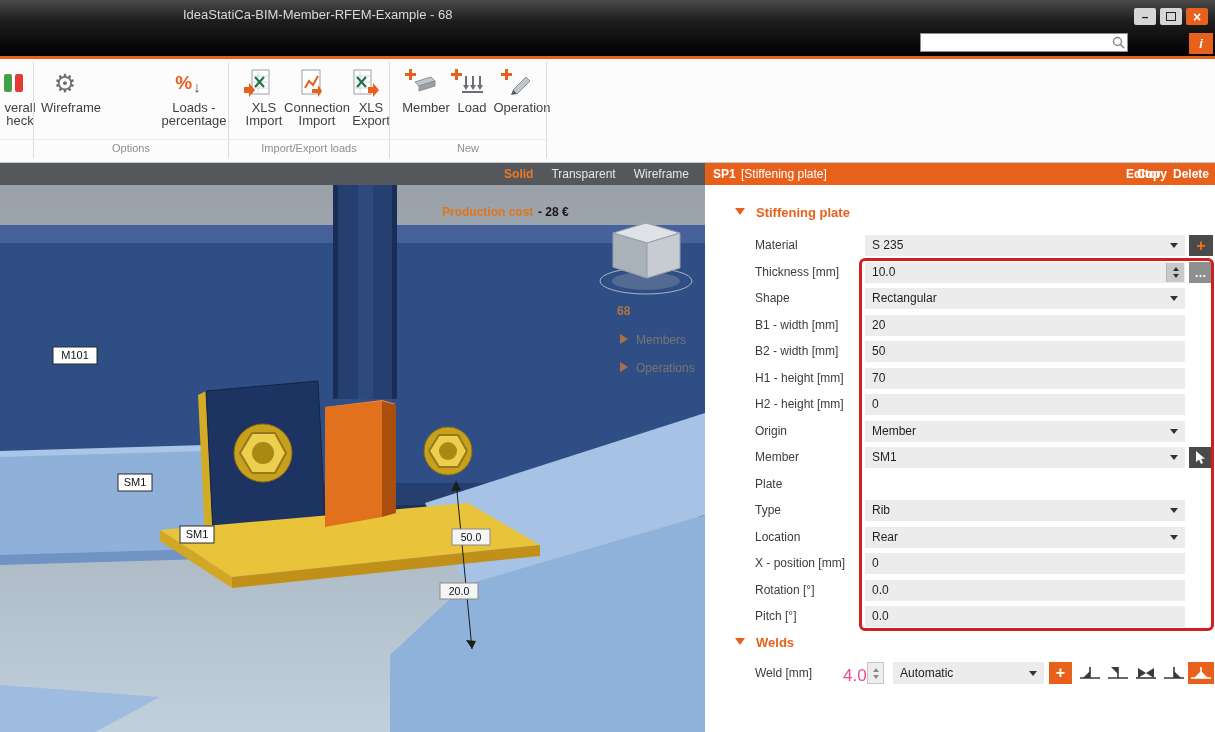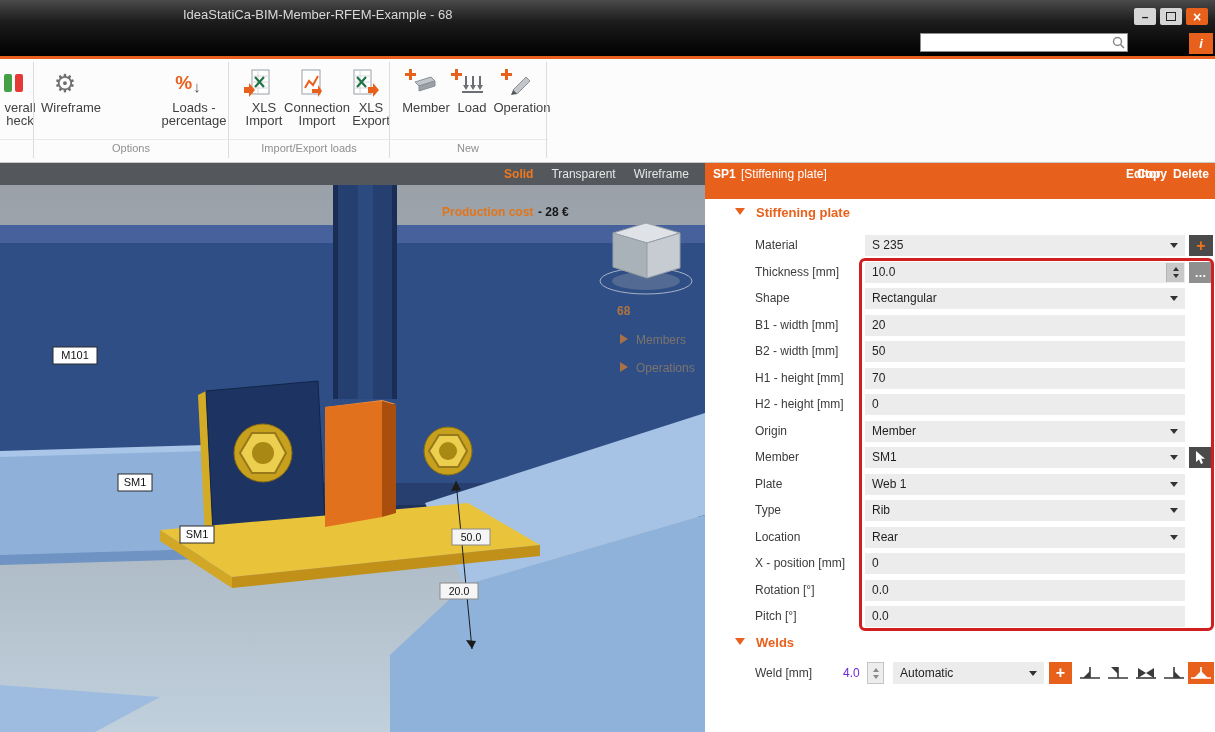--- a/index.html
+++ b/index.html
@@ -48,21 +48,21 @@
   .scene text{font-family:"Liberation Sans",sans-serif;}
   .tdim{font-size:10.5px;fill:#111;text-anchor:middle;}
   .tlabel{font-size:11px;fill:#111;text-anchor:middle;}
   .t68{font-size:12px;font-weight:bold;fill:rgba(190,120,55,0.9);}
   .ttree{font-size:12px;fill:rgba(128,118,108,0.95);}
   .tcost-label{font-size:12px;font-weight:bold;fill:#e2751a;}
   .tcost-value{font-size:12px;font-weight:bold;fill:#17171a;}
 
   
   .panel{position:absolute;left:705px;top:0;width:510px;height:569px;background:#fff;}
-  .panel-header{position:absolute;left:0;top:0;width:100%;height:36px;background:#e8611c;color:#fff;font-size:12px;}
+  .panel-header{position:absolute;left:0;top:0;width:100%;height:22px;background:#e8611c;color:#fff;font-size:12px;}
   .ph-id{position:absolute;left:8px;top:4px;font-weight:bold;}
   .ph-type{position:absolute;left:36px;top:4px;}
   .ph-act{position:absolute;top:4px;font-weight:bold;cursor:default;}
   .ph-editor{left:373px;padding-left:48px;} .ph-copy{left:432px;} .ph-delete{left:468px;}
   .sec-header{position:absolute;left:30px;font-size:13px;font-weight:bold;color:#e8611c;white-space:nowrap;}
   .tri{display:inline-block;width:0;height:0;border-left:5px solid transparent;border-right:5px solid transparent;
     border-top:7px solid #e8611c;margin-right:11px;vertical-align:2px;}
   .prow{position:absolute;left:0;width:100%;height:21px;}
   .plabel{position:absolute;left:50px;top:3px;font-size:12px;color:#3c3c3c;white-space:nowrap;}
   .pfield{position:absolute;left:160px;top:0;width:320px;height:21px;background:#ececec;box-sizing:border-box;}
@@ -76,21 +76,21 @@
   .plus-glyph{color:#f0731e;font-weight:bold;font-size:16px;line-height:16px;}
   .dots-glyph{color:#fff;font-weight:bold;font-size:12px;letter-spacing:1px;line-height:10px;}
   .in-spin{position:absolute;right:1px;top:1px;width:17px;height:19px;background:#c9c9c9;display:flex;
     flex-direction:column;align-items:center;justify-content:center;gap:3px;border-left:1px solid #b5b5b5;}
   .tri-up{width:0;height:0;border-left:3.5px solid transparent;border-right:3.5px solid transparent;border-bottom:4.5px solid #333;}
   .tri-dn{width:0;height:0;border-left:3.5px solid transparent;border-right:3.5px solid transparent;border-top:4.5px solid #333;}
   .red-box{position:absolute;left:154px;top:95px;width:355px;height:373px;border:3px solid #d01f1f;
     border-radius:6px;box-sizing:border-box;pointer-events:none;z-index:5;}
   
   .weld-row{position:absolute;left:0;top:499px;width:100%;height:22px;}
-  .weld-size{position:absolute;left:138px;top:4px;font-size:12px;color:#6d28d9;}
+  .weld-size{position:absolute;left:138px;top:4px;font-size:17px;color:#ec4899;}
   .spinbox{position:absolute;left:162px;top:0;width:17px;height:22px;background:#ededed;border:1px solid #c5c5c5;
     box-sizing:border-box;display:flex;flex-direction:column;align-items:center;justify-content:center;gap:3px;}
   .spinbox .tri-up{border-bottom-color:#8a8a8a;} .spinbox .tri-dn{border-top-color:#8a8a8a;}
   .weld-field{position:absolute;left:188px;top:0;width:151px;height:22px;background:#ececec;}
   .weld-field .pvalue{top:4px;}
   .weld-plus{position:absolute;left:344px;top:0;width:23px;height:22px;background:#e8611c;border:none;padding:0;
     display:flex;align-items:center;justify-content:center;}
   .weld-plus .plus-glyph{color:#fff;}
   .wic{position:absolute;top:0;width:26px;height:22px;background:transparent;border:none;padding:0;
     display:flex;align-items:center;justify-content:center;}
@@ -433,24 +433,20 @@
         </div>
         <button class="sq-btn dark-btn">
           <svg width="12" height="14" viewBox="0 0 12 14">
               <path d="M1 0 L1 11 L4 8.5 L6 13 L8 12 L6.2 7.8 L10 7.8 Z" fill="#fff"></path>
             </svg>
         </button>
       </div>
 
       <div class="prow" style="top:311px">
         <span class="plabel">Plate</span>
-        <div class="pfield">
-          <span class="pvalue">Web 1</span>
-          <span class="dd-arrow"></span>
-        </div>
       </div>
 
       <div class="prow" style="top:337px">
         <span class="plabel">Type</span>
         <div class="pfield">
           <span class="pvalue">Rib</span>
           <span class="dd-arrow"></span>
         </div>
       </div>
 

